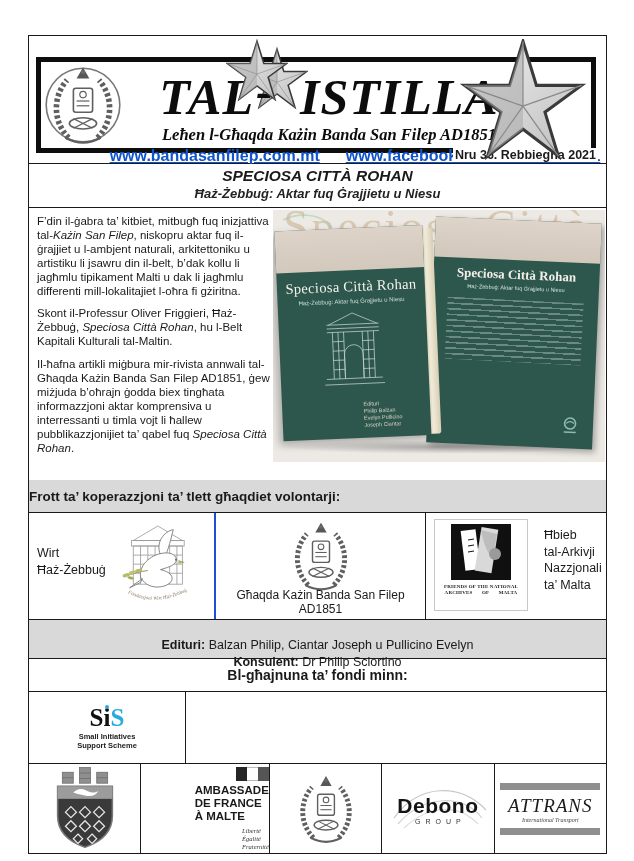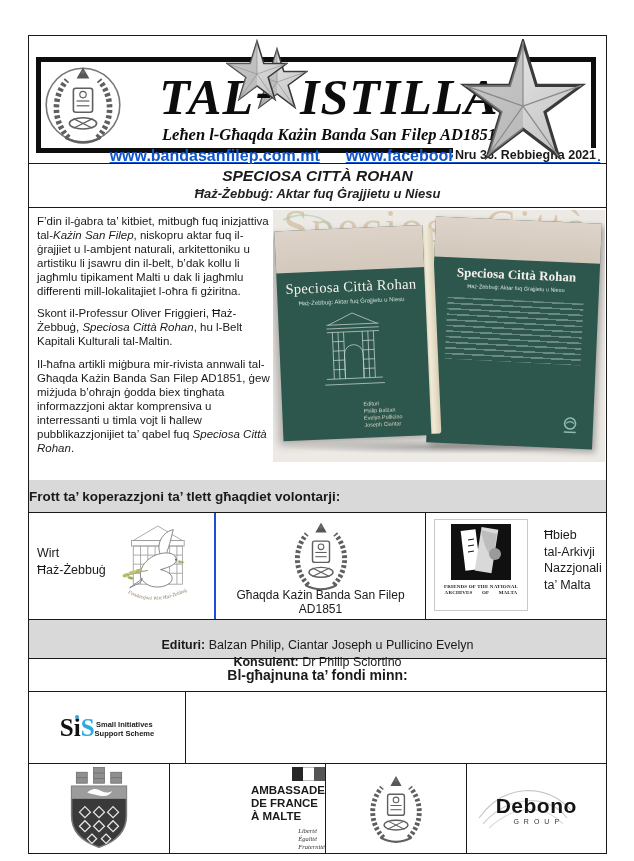--- a/index.html
+++ b/index.html
@@ -76,21 +76,21 @@
   .fnam-cap { font-family:"Liberation Serif", serif; font-weight:bold; font-size:5px; line-height:6px; letter-spacing:.2px; }
   .fnam-cap .sp { word-spacing:8px; }
   .hbieb { margin:14px 0 0 12px; font-size:12.5px; line-height:16.5px; }
 
   .credits { height:39px; background:#d9d9d9; border-bottom:1px solid #1a1a1a; text-align:center; font-size:12.5px; line-height:16.5px; padding-top:17px; }
   .credits b { font-weight:bold; }
   .fund-head { height:33px; background:#fff; border-bottom:1px solid #1a1a1a; display:flex; align-items:center; justify-content:center;
                font-weight:bold; font-size:14px; }
 
   .fund1 { height:72px; display:flex; border-bottom:1px solid #1a1a1a; background:#fff; }
-  .f1a { width:157px; border-right:1px solid #1a1a1a; display:flex; flex-direction:row; align-items:center; justify-content:center; }
+  .f1a { width:157px; border-right:1px solid #1a1a1a; display:flex; flex-direction:column; align-items:center; justify-content:center; }
   .sis-mark { font-family:"Liberation Serif", serif; font-weight:bold; font-size:25px; line-height:24px; }
   .sis-s1 { color:#111; } .sis-i { color:#111; position:relative; }
   .sis-i .dot { position:absolute; left:1px; top:1px; width:4px; height:4px; border-radius:50%; background:#29ABE2; }
   .sis-s2 { color:#29ABE2; }
   .sis-label { font-size:7.5px; font-weight:bold; line-height:9px; text-align:center; margin-top:2px; }
   .f1b { flex:1; display:flex; align-items:center; padding-left:24px; gap:10px; }
   .mcvs-l1 { font-size:15px; color:#8c8c8c; letter-spacing:3.5px; line-height:19px; }
   .mcvs-l2 { font-size:19px; letter-spacing:1.5px; line-height:22px; }
   .mcvs-red { color:#E0524E; } .mcvs-gray { color:#8c8c8c; }
 
@@ -407,15 +407,21 @@
     <div class="f2">
       <svg class="deb-swirl" width="104" height="56" viewBox="0 0 104 56">
         <path d="M6,40 C30,6 72,4 98,32" fill="none" stroke="#c7c7c7" stroke-width="1.2"></path>
         <path d="M10,46 C36,16 76,16 94,40" fill="none" stroke="#d2d2d2" stroke-width="1.2"></path>
         <path d="M16,50 C42,26 70,26 90,46" fill="none" stroke="#dddddd" stroke-width="1.2"></path>
       </svg>
       <div class="deb-name">Debono</div>
       <div class="deb-sub">GROUP</div>
     </div>
 
+    <div class="f2">
+      <div class="att-bar"></div>
+      <div class="att-name">ATTRANS</div>
+      <div class="att-sub">International Transport</div>
+      <div class="att-bar"></div>
+    </div>
   </div>
 
 </div>
 
 </body></html>

